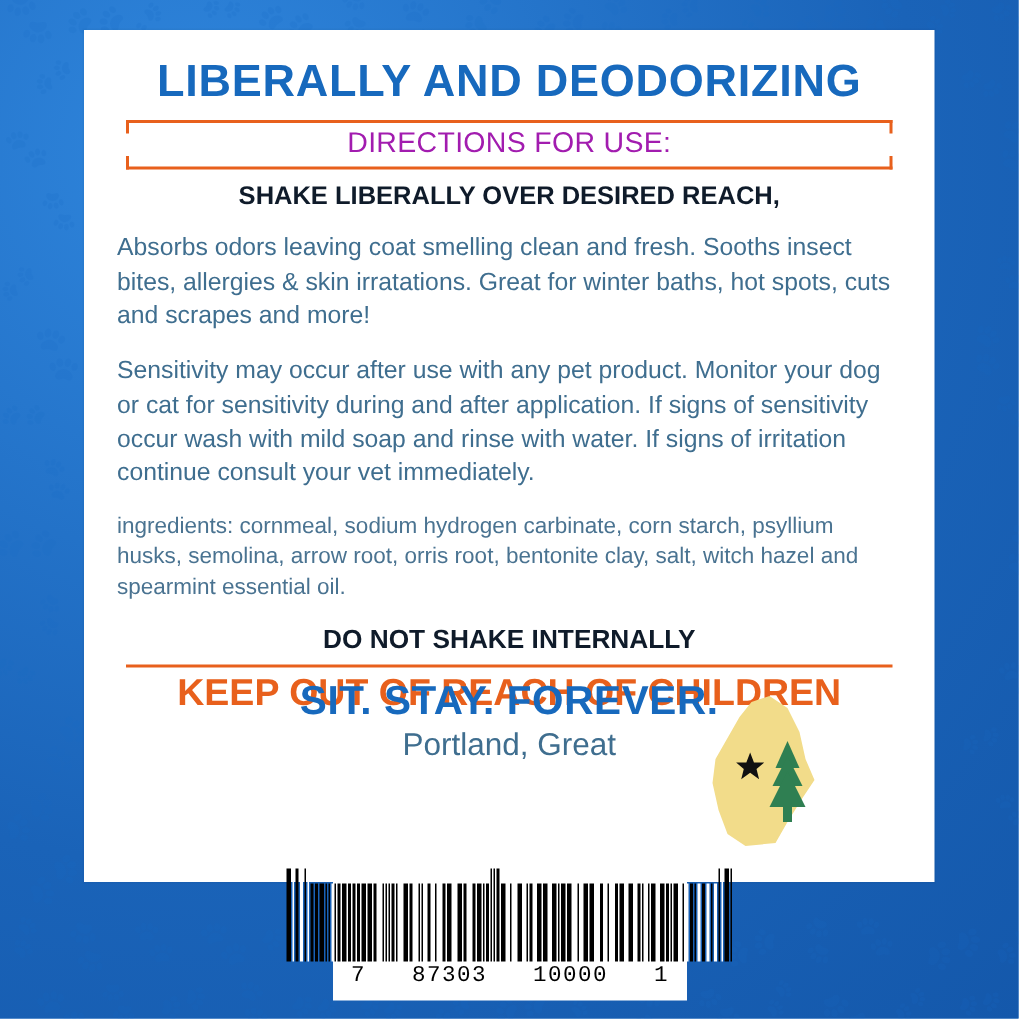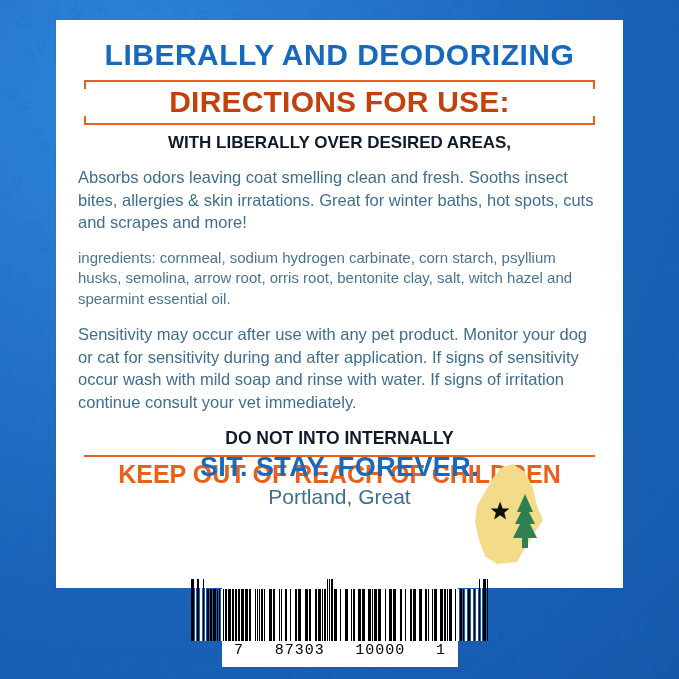--- a/index.html
+++ b/index.html
@@ -87,23 +87,23 @@
     height: 9px;
     background: #e8601c;
   }
   .corner.tl { left: 0; top: 0; }
   .corner.tr { right: 0; top: 0; }
   .corner.bl { left: 0; bottom: 0; }
   .corner.br { right: 0; bottom: 0; }
 
   .directions-title {
     text-align: center;
-    color: #c2410c;
-    font-size: 30px;
-    font-weight: bold;
+    color: #a21caf;
+    font-size: 19px;
+    font-weight: normal;
     letter-spacing: 0.2px;
     padding: 3px 0 4px 0;
   }
 
   .shake-lines {
     text-align: center;
     color: #0f1b2a;
     font-weight: bold;
     font-size: 17px;
     line-height: 1.22;
@@ -308,30 +308,30 @@
 
       <div class="directions-wrap">
         <span class="corner tl"></span>
         <span class="corner tr"></span>
         <span class="corner bl"></span>
         <span class="corner br"></span>
         <div class="directions-title">DIRECTIONS FOR USE:</div>
       </div>
 
       <div class="shake-lines">
-        <div>WITH LIBERALLY OVER DESIRED AREAS,</div>
+        <div>SHAKE LIBERALLY OVER DESIRED REACH,</div>
       </div>
 
       <p class="para">Absorbs odors leaving coat smelling clean and fresh. Sooths insect bites, allergies &amp; skin irratations. Great for winter baths, hot spots, cuts and scrapes and more!</p>
 
+      <p class="para">Sensitivity may occur after use with any pet product. Monitor your dog or cat for sensitivity during and after application. If signs of sensitivity occur wash with mild soap and rinse with water. If signs of irritation continue consult your vet immediately.</p>
+
       <p class="para small">ingredients: cornmeal, sodium hydrogen carbinate, corn starch, psyllium husks, semolina, arrow root, orris root, bentonite clay, salt, witch hazel and spearmint essential oil.</p>
 
-      <p class="para">Sensitivity may occur after use with any pet product. Monitor your dog or cat for sensitivity during and after application. If signs of sensitivity occur wash with mild soap and rinse with water. If signs of irritation continue consult your vet immediately.</p>
-
-      <div class="no-internal">DO NOT INTO INTERNALLY</div>
+      <div class="no-internal">DO NOT SHAKE INTERNALLY</div>
 
       <div class="keepout-wrap">
         <div class="keepout">KEEP OUT OF REACH OF CHILDREN</div>
       </div>
 
       <div class="mfg-block">
         <div class="brand">SIT. STAY. FOREVER.</div>
         <div class="city">Portland, Great</div>
 
         <div class="maine-art">

